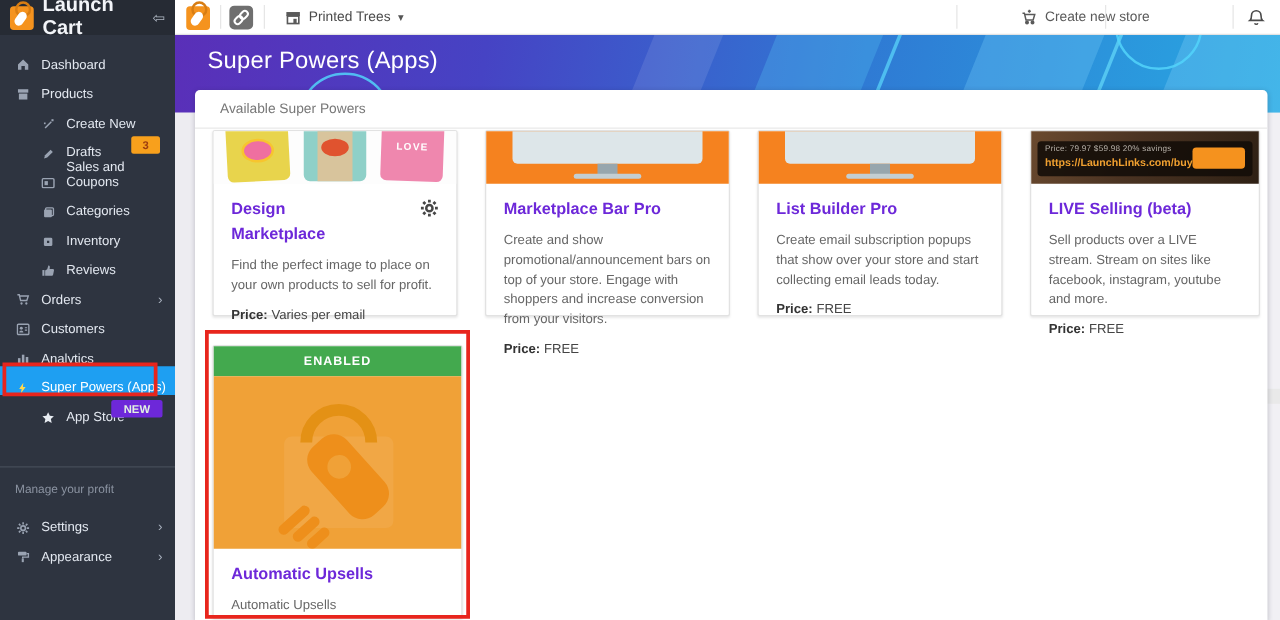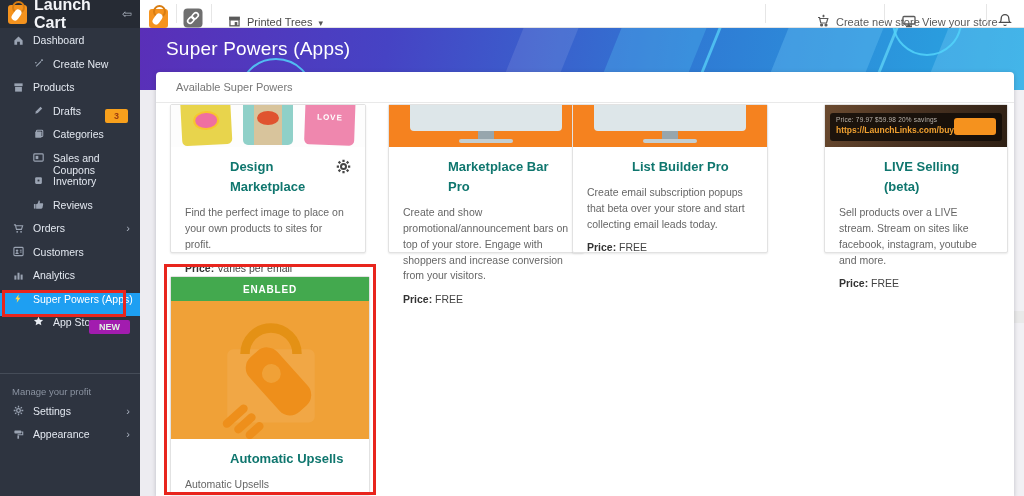--- a/index.html
+++ b/index.html
@@ -3,38 +3,38 @@
 <meta charset="utf-8">
 <style>
   * { margin:0; padding:0; box-sizing:border-box; }
   html,body { width:1024px; height:496px; }
   body { font-family:"Liberation Sans", sans-serif; background:#f1f0f4; position:relative; overflow:hidden; }
   .abs { position:absolute; }
 
   
   #topbar { left:140px; top:0; width:884px; height:28px; background:#fff; border-bottom:1px solid #e3e3e3; z-index:30; }
   .tb-divider { position:absolute; top:4px; bottom:4px; width:1px; background:#e6e6e6; }
-  .tb-item { position:absolute; top:0; height:28px; display:flex; align-items:flex-end; gap:6px; font-size:11px; color:#5a5a5a; cursor:pointer; }
+  .tb-item { position:absolute; top:0; height:28px; display:flex; align-items:center; gap:6px; font-size:11px; color:#5a5a5a; cursor:pointer; }
   .icon-svg { display:inline-block; vertical-align:middle; }
 
   
   #sidebar { left:0; top:0; width:140px; height:496px; background:#2e3440; z-index:40; color:#dfe4ec; }
   #sidebar-header { height:28px; background:#262b34; display:flex; align-items:center; padding:0 8px; gap:7px; }
   #brand { font-size:16px; font-weight:bold; color:#f2f4f8; flex:1; }
   #collapse-icon { color:#aeb6c2; font-size:12px; cursor:pointer; }
   .nav { padding-top:6px; }
-  .nav-row { height:23.5px; display:flex; align-items:flex-start; padding-left:12px; gap:9px; font-size:10.5px; color:#e3e8f0; cursor:pointer; position:relative; }
+  .nav-row { height:23.5px; display:flex; align-items:flex-end; padding-left:12px; gap:9px; font-size:10.5px; color:#e3e8f0; cursor:pointer; position:relative; }
   .nav-row.sub { padding-left:33px; }
   .nav-ic { width:12px; height:12px; color:#9aa3b2; flex:none; display:flex; align-items:center; justify-content:center; }
   .nav-row.sub .nav-ic { width:11px; height:11px; }
   .nav-row.active { background:#1e9ff2; color:#fff; }
   .nav-row.active .nav-ic { color:#ffd84d; }
   .chev { position:absolute; right:10px; color:#aab2bf; font-size:11px; }
   .badge { position:absolute; right:12px; top:4px; background:#f8a01c; color:#9c3c10; font-size:9px; font-weight:bold; padding:2px 9px; border-radius:2px; }
-  .badge.new { background:#a21caf; color:#e2f2e2; right:10px; padding:2px 10px; }
+  .badge.new { background:#6d28d9; color:#e2f2e2; right:10px; padding:2px 10px; }
   .side-divider { height:1px; background:#454c58; margin:33px 0 8px 0; }
   .side-label { font-size:9.5px; color:#8b93a1; padding:4px 0 8px 12px; }
 
   
   .bag { position:relative; width:19px; height:19px; background:#f5931e; border-radius:3px; flex:none; }
   .bag:before { content:""; position:absolute; left:4px; top:-4px; width:9px; height:9px; border:2px solid #d87d12; border-radius:50%; }
   .bag:after { content:""; position:absolute; left:5px; top:4px; width:7px; height:12px; background:#fff; border-radius:4px; transform:rotate(35deg); }
 
   
   #band { left:140px; top:28px; width:884px; height:62px; overflow:hidden; z-index:5;
@@ -44,21 +44,21 @@
   #page-title { position:absolute; left:26px; top:10px; font-size:19px; color:#fff; font-weight:500; letter-spacing:.2px; }
 
   
   #panel { left:156px; top:72px; width:858px; height:424px; background:#fff; border-radius:4px 4px 0 0; box-shadow:0 1px 4px rgba(40,40,60,.25); z-index:10; }
   #panel-header { height:31px; border-bottom:1px solid #e9e9e9; display:flex; align-items:center; padding-left:20px; font-size:11px; color:#777; }
 
   
   .card { position:absolute; background:#fff; border:1px solid #e2e2e2; border-radius:2px; box-shadow:0 1px 2px rgba(0,0,0,.09); z-index:12; }
   .card-img { height:42px; overflow:hidden; position:relative; }
   .card-body { padding:10px 14px 0 14px; position:relative; }
-  .card-title { font-size:13px; font-weight:bold; color:#0f766e; line-height:1.55;margin-left:45px; }
+  .card-title { font-size:13px; font-weight:bold; color:#6d28d9; line-height:1.55; }
   .card-desc { font-size:10.5px; color:#666; line-height:1.5; margin-top:8px; }
   .card-price { font-size:10.5px; color:#444; margin-top:9px; }
   .card-price b { color:#333; }
 
   .orange-img { background:#f5821f; }
   .monitor-screen { position:absolute; left:11%; top:-32px; width:78%; height:58px; background:#dde6e9; border-radius:4px; }
   .monitor-neck { position:absolute; left:46%; top:26px; width:8%; height:9px; background:#97a6ad; }
   .monitor-base { position:absolute; left:36%; top:34px; width:28%; height:4px; background:#c3ced2; border-radius:2px; }
 
   
@@ -129,28 +129,20 @@
       <g fill="none" stroke="#5a5a5a" stroke-width="1.2">
         <path d="M2 3.5h1.5l1.3 5.5h5.7l1.3-4.5H4"></path>
         <circle cx="5.6" cy="11" r="1" fill="#5a5a5a"></circle>
         <circle cx="10" cy="11" r="1" fill="#5a5a5a"></circle>
         <path d="M7.5 0.8v2.4M6.3 2h2.4"></path>
       </g>
     </svg>
     <span>Create new store</span>
   </div>
   <div class="tb-divider" style="left:744px;"></div>
-  <div class="tb-item" style="left:762px;">
-    <svg class="icon-svg" width="14" height="13" viewBox="0 0 14 13">
-      <rect x="1" y="1.5" width="12" height="7.5" rx="1" fill="none" stroke="#5a5a5a" stroke-width="1.3"></rect>
-      <rect x="5.5" y="9.5" width="3" height="1.5" fill="#5a5a5a"></rect>
-      <rect x="4" y="11" width="6" height="1.2" fill="#5a5a5a"></rect>
-    </svg>
-    <span>View your store</span>
-  </div>
   <div class="tb-divider" style="left:846px;"></div>
   <div class="tb-item" style="left:858px;">
     <svg class="icon-svg" width="14" height="15" viewBox="0 0 14 15">
       <path d="M7 1.6a3.8 3.8 0 0 0-3.8 3.8c0 3-1.2 3.9-1.2 3.9h10s-1.2-.9-1.2-3.9A3.8 3.8 0 0 0 7 1.6z" fill="none" stroke="#4a4a4a" stroke-width="1.3"></path>
       <path d="M5.7 11.6a1.4 1.4 0 0 0 2.6 0" fill="none" stroke="#4a4a4a" stroke-width="1.2"></path>
     </svg>
   </div>
 </div>
 
 <div id="sidebar" class="abs">
@@ -163,69 +155,69 @@
 
     <div class="nav-row">
       <span class="nav-ic">
         <svg width="11" height="11" viewBox="0 0 12 12">
             <path d="M1.5 6L6 1.7 10.5 6v4.6h-3V7.4h-3v3.2h-3z" fill="currentColor"></path>
           </svg>
       </span>
         <span>Dashboard</span>
     </div>
 
+    <div class="nav-row">
+      <span class="nav-ic">
+        <svg width="11" height="11" viewBox="0 0 12 12">
+            <rect x="1.5" y="1.5" width="9" height="3" fill="currentColor"></rect>
+            <rect x="2.3" y="5.3" width="7.4" height="5.2" fill="currentColor"></rect>
+          </svg>
+      </span>
+        <span>Products</span>
+    </div>
+
     <div class="nav-row sub">
       <span class="nav-ic">
         <svg width="10" height="10" viewBox="0 0 12 12">
             <path d="M2 9.5L8 3.5l1 1-6 6z" fill="currentColor"></path>
             <rect x="8.6" y="1.6" width="2" height="2" fill="currentColor"></rect>
             <rect x="1.4" y="4.8" width="1.6" height="1.6" fill="currentColor"></rect>
           </svg>
       </span>
         <span>Create New</span>
     </div>
 
-    <div class="nav-row">
-      <span class="nav-ic">
-        <svg width="11" height="11" viewBox="0 0 12 12">
-            <rect x="1.5" y="1.5" width="9" height="3" fill="currentColor"></rect>
-            <rect x="2.3" y="5.3" width="7.4" height="5.2" fill="currentColor"></rect>
-          </svg>
-      </span>
-        <span>Products</span>
-    </div>
-
     <div class="nav-row sub">
       <span class="nav-ic">
         <svg width="10" height="10" viewBox="0 0 12 12">
             <path d="M1.5 10.5l.9-3 5.4-5.4 2.1 2.1-5.4 5.4z" fill="currentColor"></path>
           </svg>
       </span>
         <span>Drafts</span>
       <span class="badge">3</span>
+    </div>
+
+    <div class="nav-row sub">
+      <span class="nav-ic">
+        <svg width="11" height="9" viewBox="0 0 12 10">
+            <rect x="0.8" y="1" width="10.4" height="8" rx="1" fill="none" stroke="currentColor" stroke-width="1.3"></rect>
+            <rect x="2.8" y="3.2" width="3" height="3.6" fill="currentColor"></rect>
+          </svg>
+      </span>
+        <span>Sales and Coupons</span>
     </div>
 
     <div class="nav-row sub">
       <span class="nav-ic">
         <svg width="10" height="10" viewBox="0 0 12 12">
             <rect x="3" y="1.5" width="7.5" height="7.5" rx="1" fill="none" stroke="currentColor" stroke-width="1.3"></rect>
             <rect x="1.5" y="3" width="7.5" height="7.5" rx="1" fill="currentColor"></rect>
           </svg>
       </span>
         <span>Categories</span>
-    </div>
-
-    <div class="nav-row sub">
-      <span class="nav-ic">
-        <svg width="11" height="9" viewBox="0 0 12 10">
-            <rect x="0.8" y="1" width="10.4" height="8" rx="1" fill="none" stroke="currentColor" stroke-width="1.3"></rect>
-            <rect x="2.8" y="3.2" width="3" height="3.6" fill="currentColor"></rect>
-          </svg>
-      </span>
-        <span>Sales and Coupons</span>
     </div>
 
     <div class="nav-row sub">
       <span class="nav-ic">
         <svg width="9" height="9" viewBox="0 0 12 12">
             <rect x="1.5" y="1.5" width="9" height="9" rx="1.5" fill="currentColor"></rect>
             <rect x="4.8" y="4.8" width="2.4" height="2.4" fill="#2e3440"></rect>
           </svg>
       </span>
         <span>Inventory</span>
@@ -347,47 +339,47 @@
   <div class="card-body">
     <div class="card-title" style="width:110px;">Design Marketplace</div>
     <span style="position:absolute;right:14px;top:12px;">
       <svg width="15" height="15" viewBox="0 0 12 12" style="color:#474747;">
           <circle cx="6" cy="6" r="2" fill="none" stroke="currentColor" stroke-width="1.6"></circle>
           <g stroke="currentColor" stroke-width="1.8">
             <path d="M6 .6v1.8M6 9.6v1.8M.6 6h1.8M9.6 6h1.8M2.1 2.1l1.3 1.3M8.6 8.6l1.3 1.3M9.9 2.1L8.6 3.4M3.4 8.6L2.1 9.9"></path>
           </g>
         </svg>
     </span>
-    <div class="card-desc">Find the perfect image to place on your own products to sites for profit.</div>
+    <div class="card-desc">Find the perfect image to place on your own products to sell for profit.</div>
     <div class="card-price"><b>Price:</b> <span>Varies per email</span></div>
   </div>
 </div>
 
 <div class="card" style="left:388px;top:104px;width:196px;height:149px;">
   <div class="card-img orange-img">
     <div class="monitor-screen"></div>
     <div class="monitor-neck"></div>
     <div class="monitor-base"></div>
   </div>
   <div class="card-body">
     <div class="card-title">Marketplace Bar Pro</div>
     <div class="card-desc">Create and show promotional/announcement bars on top of your store. Engage with shoppers and increase conversion from your visitors.</div>
     <div class="card-price"><b>Price:</b> <span>FREE</span></div>
   </div>
 </div>
 
-<div class="card" style="left:572px;top:104px;width:196px;height:149px;">
+<div class="card" style="left:606px;top:104px;width:196px;height:149px;">
   <div class="card-img orange-img">
     <div class="monitor-screen"></div>
     <div class="monitor-neck"></div>
     <div class="monitor-base"></div>
   </div>
   <div class="card-body">
     <div class="card-title">List Builder Pro</div>
-    <div class="card-desc">Create email subscription popups that beta over your store and start collecting email leads today.</div>
+    <div class="card-desc">Create email subscription popups that show over your store and start collecting email leads today.</div>
     <div class="card-price"><b>Price:</b> <span>FREE</span></div>
   </div>
 </div>
 
 <div class="card" style="left:824px;top:104px;width:184px;height:149px;">
   <div class="card-img live-img">
     <div class="live-bar">
       <div class="live-line1">Price: 79.97 $59.98 20% savings</div>
       <div class="live-url">https://LaunchLinks.com/buy20</div>
       <div class="live-btn"></div>

